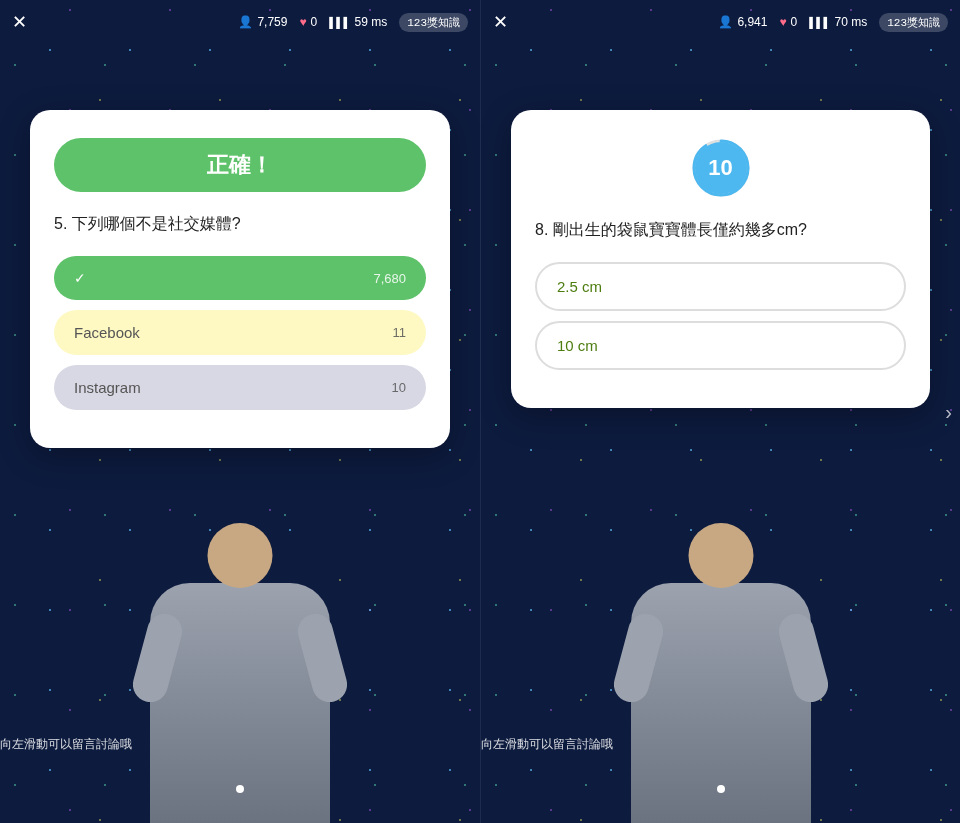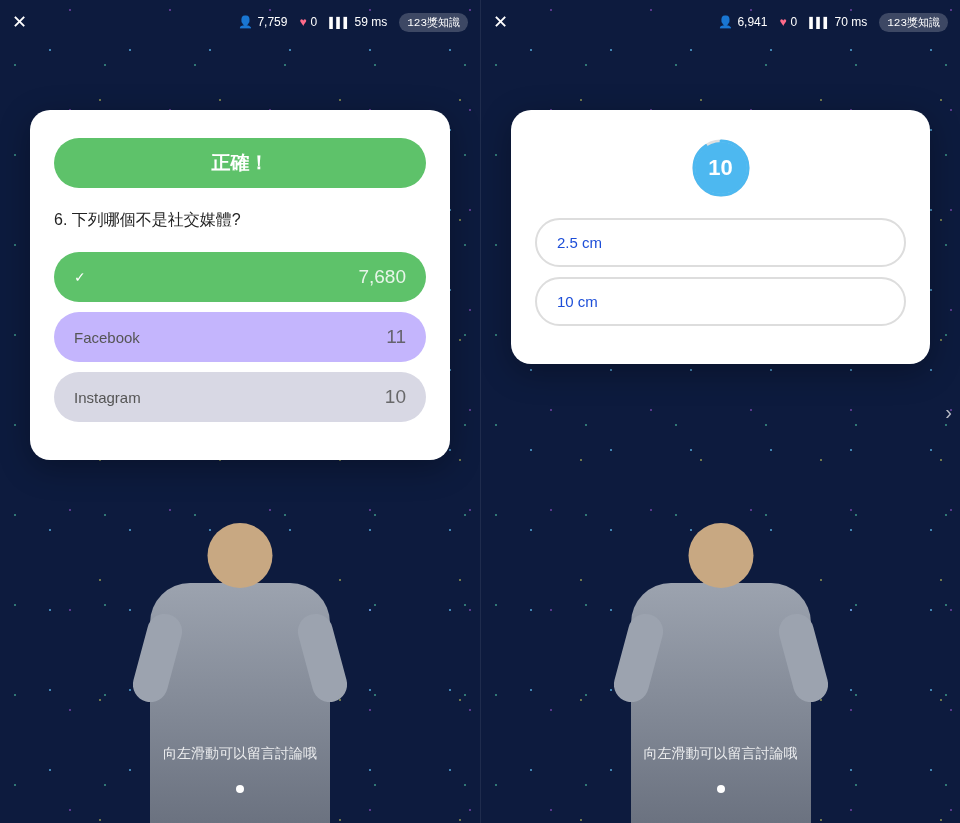--- a/index.html
+++ b/index.html
@@ -100,21 +100,21 @@
       background: white;
       border-radius: 20px;
       padding: 28px 24px 28px 24px;
       z-index: 5;
       box-shadow: 0 8px 32px rgba(0,0,0,0.3);
     }
 
     .correct-badge {
       background: #5ec26a;
       color: white;
-      font-size: 19px;
+      font-size: 22px;
       font-weight: 700;
       border-radius: 30px;
       padding: 12px 0;
       text-align: center;
       margin-bottom: 20px;
     }
 
     .question-text {
       font-size: 16px;
       color: #222;
@@ -133,58 +133,58 @@
       font-size: 15px;
       font-weight: 500;
     }
 
     .answer-option.correct {
       background: #5ec26a;
       color: white;
     }
 
     .answer-option.wrong {
-      background: #c4b5fd;
+      background: #fef9c3;
       color: #555;
     }
 
     .answer-option .count {
-      font-size: 19px;
+      font-size: 13px;
       opacity: 0.85;
     }
 
     .answer-option.correct .count {
       color: white;
     }
 
     .checkmark {
       color: white;
       margin-right: 8px;
       font-size: 14px;
     }
 
     .answer-label {
       flex: 1;
     }
 
     .answer-option.outline {
       background: white;
       border: 2px solid #ddd;
-      color: #1d4ed8;
+      color: #4d7c0f;
     }
 
     
     .bottom-text {
       position: absolute;
-      bottom: 60px;
+      bottom: 70px;
       left: 0;
       right: 0;
-      text-align: center;
+      text-align: left;
       color: rgba(255,255,255,0.85);
-      font-size: 14px;
+      font-size: 12px;
       z-index: 10;
     }
 
     
     .page-dot {
       position: absolute;
       bottom: 30px;
       left: 50%;
       transform: translateX(-50%);
       width: 8px;
@@ -232,21 +232,21 @@
     </div>
   </div>
 
   <div class="card">
 
     <div class="correct-badge">
       <span>正確！</span>
     </div>
 
     <div class="question-text">
-      <span>6. 下列哪個不是社交媒體?</span>
+      <span>5. 下列哪個不是社交媒體?</span>
     </div>
 
     <div class="answer-option correct">
       <span class="checkmark">✓</span>
       <span class="count">7,680</span>
     </div>
 
     <div class="answer-option wrong">
       <span class="answer-label">Facebook</span>
       <span class="count">11</span>
@@ -306,20 +306,23 @@
 
       <svg width="60" height="60" viewBox="0 0 60 60" style="position:absolute; top:0; left:0;">
         <circle cx="30" cy="30" r="27" fill="none" stroke="#e0e0e0" stroke-width="3"></circle>
         <circle cx="30" cy="30" r="27" fill="none" stroke="#4db8f0" stroke-width="3" stroke-dasharray="170 170" stroke-dashoffset="17" stroke-linecap="round" transform="rotate(-90 30 30)"></circle>
       </svg>
       <div style="position:absolute; inset:4px; background:#4db8f0; border-radius:50%; display:flex; align-items:center; justify-content:center;">
         <span style="color:white; font-size:22px; font-weight:700;">10</span>
       </div>
     </div>
 
+    <div class="question-text">
+      <span>8. 剛出生的袋鼠寶寶體長僅約幾多cm?</span>
+    </div>
 
     <div class="answer-option outline">
       <span class="answer-label">2.5 cm</span>
     </div>
 
 
     <div class="answer-option outline">
       <span class="answer-label">10 cm</span>
     </div>
 

